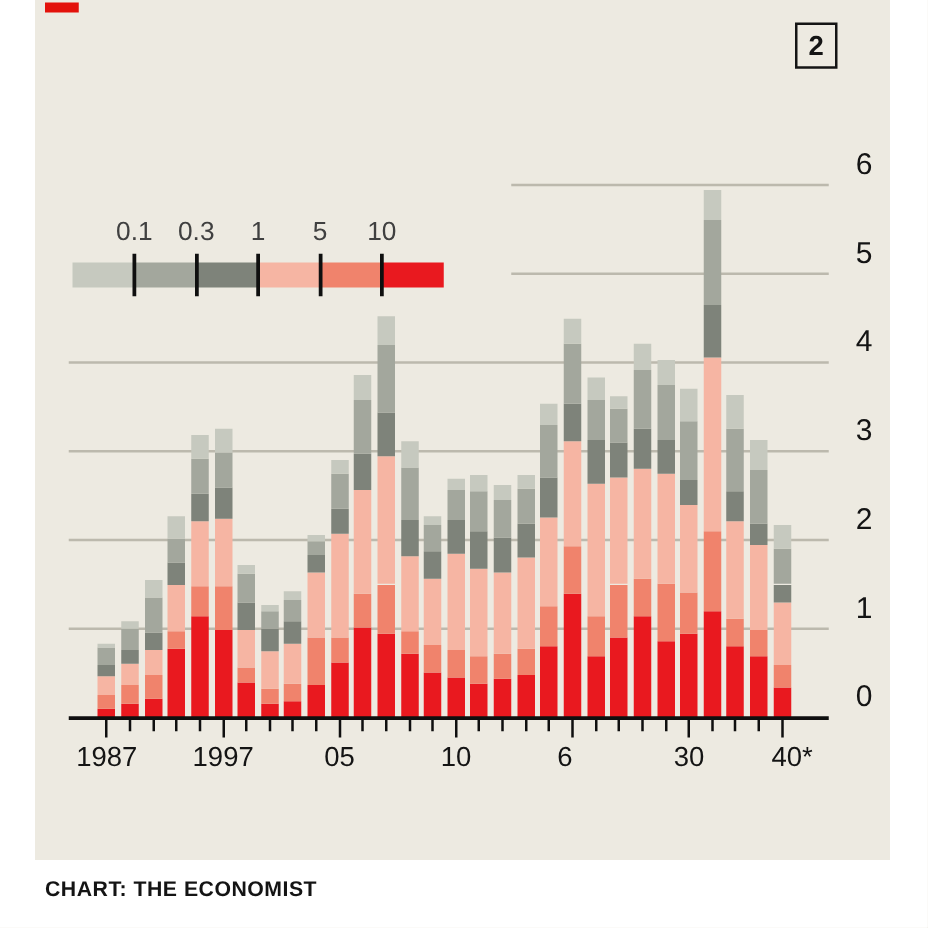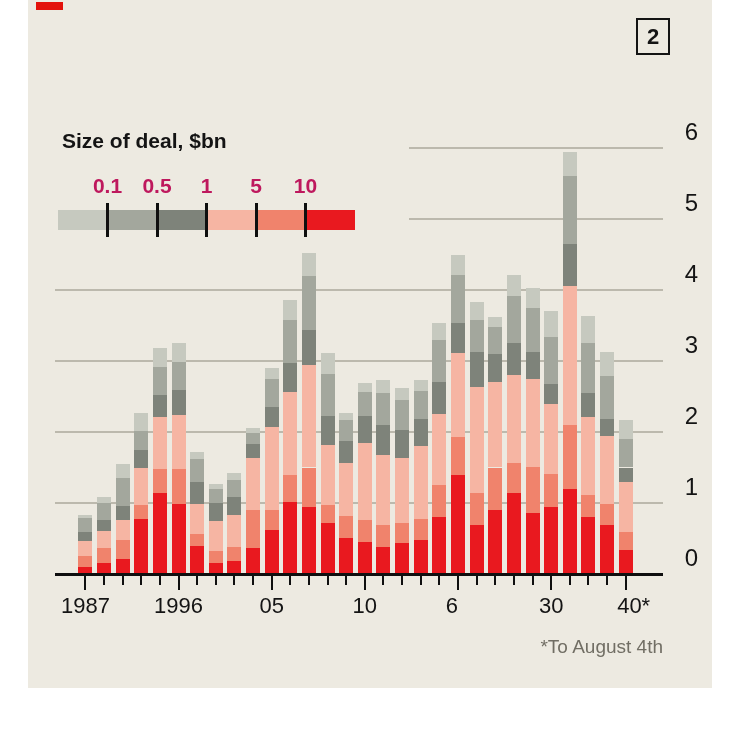--- a/index.html
+++ b/index.html
@@ -10,34 +10,33 @@
   .chart-title{position:absolute;left:34px;top:20px;margin:0;font-size:29px;font-weight:800;
     letter-spacing:-0.3px;color:#0f0f0f;}
   .panel-box{position:absolute;left:608px;top:18px;width:30px;height:33px;border:2.5px solid #141414;
     display:flex;align-items:center;justify-content:center;font-size:22px;font-weight:600;color:#141414;}
   .chart-subtitle{position:absolute;left:34px;top:79px;margin:0;font-size:22px;font-weight:600;color:#141414;}
   .legend-title{position:absolute;left:34px;top:129px;font-size:21px;font-weight:600;color:#141414;}
   .plot-layer{position:absolute;left:0;top:0;width:742px;height:742px;}
   .abs{position:absolute;}
   .ylab{position:absolute;width:34px;text-align:right;font-size:24px;font-weight:500;color:#141414;}
   .xlab{position:absolute;font-size:22px;font-weight:500;color:#141414;white-space:nowrap;}
-  .thresh{position:absolute;font-size:21px;font-weight:700;color:#be185d;text-align:right;}
+  .thresh{position:absolute;font-size:21px;font-weight:400;color:#404040;text-align:right;}
   .source-note{position:absolute;left:62px;top:636px;font-size:19px;color:#716e64;}
   .asterisk-note{position:absolute;left:380px;top:636px;width:283px;text-align:right;font-size:19px;color:#716e64;}
   .credit{position:absolute;left:36px;top:702px;font-size:17px;font-weight:700;
     letter-spacing:0.4px;color:#141414;}
 </style>
 </head>
 <body>
 
 <div class="page">
   <div class="card">
     <div class="red-tab" style="background: rgb(227, 18, 11);"></div>
     <div class="panel-box">2</div>
-    <div class="legend-title">Size of deal, $bn</div>
   </div>
 
   <div class="plot-layer" id="plot">
       <div class="abs ylab" style="left: 664px; top: 544px;">0</div>
       <div class="abs " style="left: 55px; top: 502px; width: 608px; height: 1.6px; background: rgb(188, 185, 173);"></div>
       <div class="abs ylab" style="left: 664px; top: 473px;">1</div>
       <div class="abs " style="left: 55px; top: 431px; width: 608px; height: 1.6px; background: rgb(188, 185, 173);"></div>
       <div class="abs ylab" style="left: 664px; top: 402px;">2</div>
       <div class="abs " style="left: 55px; top: 360px; width: 608px; height: 1.6px; background: rgb(188, 185, 173);"></div>
       <div class="abs ylab" style="left: 664px; top: 331px;">3</div>
@@ -228,21 +227,21 @@
       <div class="abs " style="left: 618.67px; top: 439.1px; width: 14px; height: 28.4px; background: rgb(163, 167, 157);"></div>
       <div class="abs " style="left: 618.67px; top: 419.93px; width: 14px; height: 19.17px; background: rgb(198, 201, 191);"></div>
       <div class="abs " style="left: 55px; top: 573px; width: 608px; height: 2.6px; background: rgb(15, 15, 15);"></div>
       <div class="abs " style="left: 84.4px; top: 576px; width: 2px; height: 14px; background: rgb(15, 15, 15);"></div>
       <div class="abs xlab" style="left: 60.9234px; top: 593px;">1987</div>
       <div class="abs " style="left: 103.03px; top: 576px; width: 2px; height: 9px; background: rgb(15, 15, 15);"></div>
       <div class="abs " style="left: 121.66px; top: 576px; width: 2px; height: 9px; background: rgb(15, 15, 15);"></div>
       <div class="abs " style="left: 140.29px; top: 576px; width: 2px; height: 9px; background: rgb(15, 15, 15);"></div>
       <div class="abs " style="left: 158.92px; top: 576px; width: 2px; height: 9px; background: rgb(15, 15, 15);"></div>
       <div class="abs " style="left: 177.55px; top: 576px; width: 2px; height: 14px; background: rgb(15, 15, 15);"></div>
-      <div class="abs xlab" style="left: 154.073px; top: 593px;">1996</div>
+      <div class="abs xlab" style="left: 154.073px; top: 593px;">1997</div>
       <div class="abs " style="left: 196.18px; top: 576px; width: 2px; height: 9px; background: rgb(15, 15, 15);"></div>
       <div class="abs " style="left: 214.81px; top: 576px; width: 2px; height: 9px; background: rgb(15, 15, 15);"></div>
       <div class="abs " style="left: 233.44px; top: 576px; width: 2px; height: 9px; background: rgb(15, 15, 15);"></div>
       <div class="abs " style="left: 252.07px; top: 576px; width: 2px; height: 9px; background: rgb(15, 15, 15);"></div>
       <div class="abs " style="left: 270.7px; top: 576px; width: 2px; height: 14px; background: rgb(15, 15, 15);"></div>
       <div class="abs xlab" style="left: 259.458px; top: 593px;">05</div>
       <div class="abs " style="left: 289.33px; top: 576px; width: 2px; height: 9px; background: rgb(15, 15, 15);"></div>
       <div class="abs " style="left: 307.96px; top: 576px; width: 2px; height: 9px; background: rgb(15, 15, 15);"></div>
       <div class="abs " style="left: 326.59px; top: 576px; width: 2px; height: 9px; background: rgb(15, 15, 15);"></div>
       <div class="abs " style="left: 345.22px; top: 576px; width: 2px; height: 9px; background: rgb(15, 15, 15);"></div>
@@ -267,23 +266,23 @@
       <div class="abs xlab" style="left: 617.147px; top: 593px;">40*</div>
       <div class="abs " style="left: 58px; top: 210px; width: 49.5px; height: 20px; background: rgb(198, 201, 191);"></div>
       <div class="abs " style="left: 107.5px; top: 210px; width: 49.5px; height: 20px; background: rgb(163, 167, 157);"></div>
       <div class="abs " style="left: 157px; top: 210px; width: 49.5px; height: 20px; background: rgb(126, 131, 122);"></div>
       <div class="abs " style="left: 206.5px; top: 210px; width: 49.5px; height: 20px; background: rgb(246, 181, 163);"></div>
       <div class="abs " style="left: 256px; top: 210px; width: 49.5px; height: 20px; background: rgb(240, 131, 108);"></div>
       <div class="abs " style="left: 305.5px; top: 210px; width: 49.5px; height: 20px; background: rgb(233, 25, 31);"></div>
       <div class="abs " style="left: 106px; top: 203px; width: 3px; height: 34px; background: rgb(15, 15, 15);"></div>
       <div class="abs thresh" style="top: 174px; left: 92.8984px;">0.1</div>
       <div class="abs " style="left: 155.5px; top: 203px; width: 3px; height: 34px; background: rgb(15, 15, 15);"></div>
-      <div class="abs thresh" style="top: 174px; left: 142.398px;">0.5</div>
+      <div class="abs thresh" style="top: 174px; left: 142.398px;">0.3</div>
       <div class="abs " style="left: 205px; top: 203px; width: 3px; height: 34px; background: rgb(15, 15, 15);"></div>
       <div class="abs thresh" style="top: 174px; left: 200.656px;">1</div>
       <div class="abs " style="left: 254.5px; top: 203px; width: 3px; height: 34px; background: rgb(15, 15, 15);"></div>
       <div class="abs thresh" style="top: 174px; left: 250.156px;">5</div>
       <div class="abs " style="left: 304px; top: 203px; width: 3px; height: 34px; background: rgb(15, 15, 15);"></div>
       <div class="abs thresh" style="top: 174px; left: 293.82px;">10</div>
     </div>
 
-  <div class="asterisk-note">*To August 4th</div>
+  <div class="credit">CHART: THE ECONOMIST</div>
 </div>
 
 </body></html>

